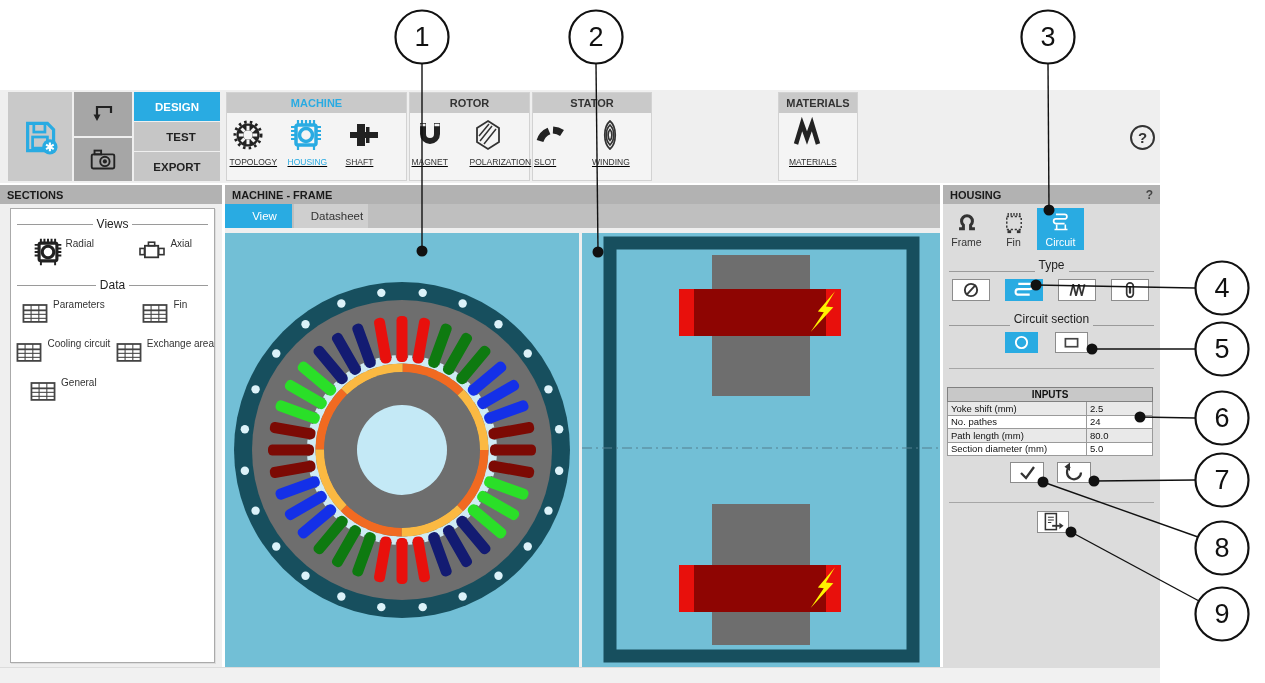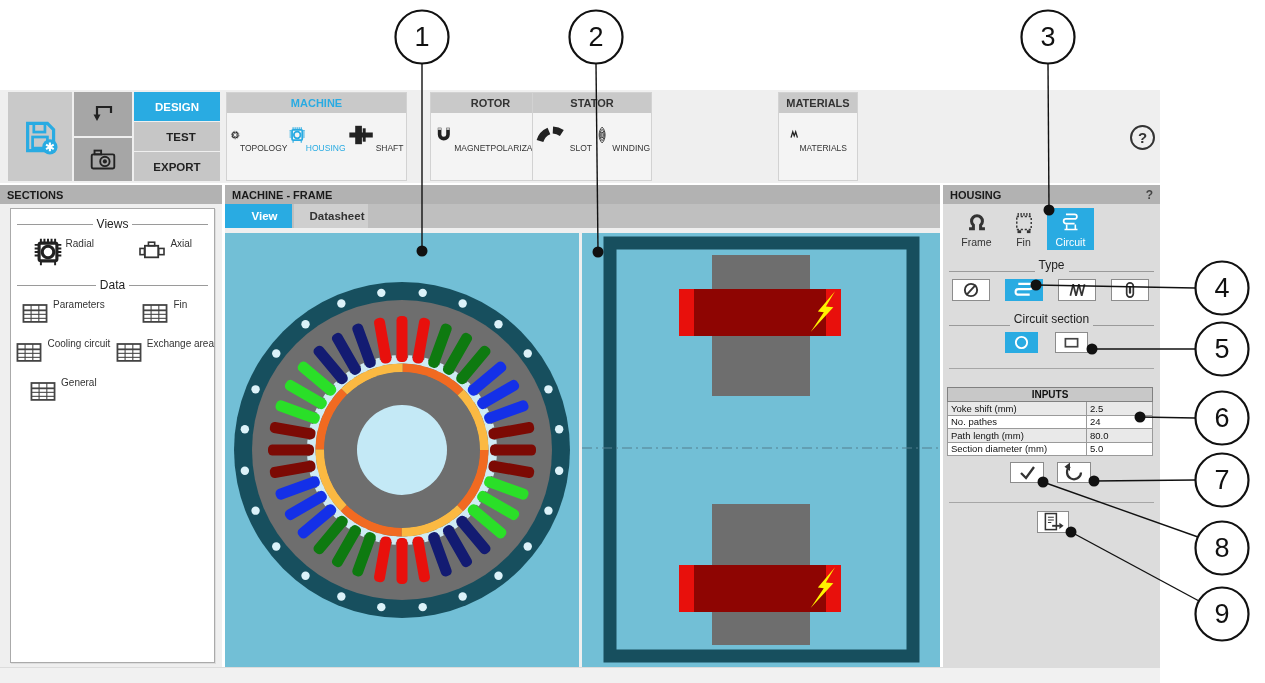--- a/index.html
+++ b/index.html
@@ -15,26 +15,26 @@
   .file-tab { position:absolute; left:134px; width:86px; display:flex; align-items:center; justify-content:center;
               font-size:11.5px; font-weight:bold; color:#222; background:#c6c6c6; cursor:default; }
   .file-tab.active { background:#29abe2; color:#fff; }
   .ft0 { top:2px;  height:29px; } .ft1 { top:32px; height:29px;padding-left:8px; } .ft2 { top:62px; height:29px; }
 
   .rib-group { position:absolute; top:2px; height:89px; background:#f4f4f4; border:1px solid #d2d2d2; }
   .rib-group-label { height:20px; background:#c9c9c9; display:flex; align-items:center; justify-content:center;
                      font-size:11px; font-weight:bold; color:#333; }
   .rib-group-label.active { color:#29abe2; }
   .rib-items { display:flex; justify-content:center; align-items:flex-start; height:68px; padding-top:4px; }
-  .rib-item { width:58px; display:flex; flex-direction:row; align-items:flex-end; cursor:default; }
+  .rib-item { width:58px; display:flex; flex-direction:column; align-items:flex-start; cursor:default;text-decoration:underline; }
   .rib-item svg { width:36px; height:36px; }
   .rib-item .lbl { font-size:8.5px; color:#333; margin-top:4px; white-space:nowrap; }
   .rib-item.active .lbl { color:#29abe2; }
   .rib-item.disabled .lbl { color:#b5b5b5; }
-  .g-machine { left:226px; width:181px; } .g-rotor { left:409px; width:121px;margin-left:21px; }
+  .g-machine { left:226px; width:181px; } .g-rotor { left:409px; width:121px; }
   .g-stator { left:532px; width:120px; } .g-cooling { left:655px; width:121px; }
   .g-materials { left:778px; width:80px; }
   .help-circle { position:absolute; left:1130px; top:35px; width:25px; height:25px; border:2.2px solid #333;
                  border-radius:50%; display:flex; align-items:center; justify-content:center;
                  font-size:15px; font-weight:bold; color:#333; background:#efefef; }
 
   
   .panel-hdr { height:19px; background:#b2b2b2; display:flex; align-items:center; padding:0 7px;
                font-size:11px; font-weight:bold; color:#1a1a1a; }
 
@@ -47,32 +47,32 @@
   .divider span { padding:0 4px; }
   .sec-grid { display:grid; grid-template-columns:1fr 1fr; justify-items:center; row-gap:2px; }
   .sec-item { display:flex; flex-direction:row; cursor:default; padding-top:5px; }
   .sec-item svg { width:36px; height:32px; }
   .sec-item .lbl { font-size:10px; color:#333; margin-top:2px; white-space:nowrap; }
 
   
   .mainp { position:absolute; left:225px; top:185px; width:715px; height:482px; background:#efefef; }
   .tabstrip { position:absolute; left:0; top:19px; width:715px; height:24px; background:#bfbfbf; display:flex; }
   .vtab { height:24px; display:flex; align-items:center; justify-content:center; font-size:11.5px;
-          font-weight:bold; color:#333; background:#cfcfcf; cursor:default;padding-left:12px; }
+          font-weight:normal; color:#333; background:#cfcfcf; cursor:default;padding-left:12px; }
   .vtab.active { background:#29abe2; color:#fff; }
   .view-canvas { position:absolute; top:48px; height:434px; }
   .view-canvas svg { display:block; }
   #radial-wrap { left:0; width:354px; }
   #axial-wrap { left:357px; width:358px; }
 
   
   .housing { position:absolute; left:943px; top:185px; width:217px; height:482px; background:#dcdcdc; }
   .housing .panel-hdr { justify-content:space-between; }
   .hq { font-weight:bold; color:#444; font-size:12px; }
-  .htabs { position:absolute; left:10px; top:23px; display:flex; }
+  .htabs { position:absolute; left:0; top:23px; display:flex; }
   .htab { width:47px; height:42px; display:flex; flex-direction:column; align-items:center; justify-content:flex-end;
           padding-bottom:2px; font-size:10.5px; color:#333; cursor:default; }
   .htab svg { width:26px; height:26px; }
   .htab.active { background:#29abe2; color:#fff; }
   .hdivider { position:absolute; left:6px; right:6px;align-items:flex-end; }
   .opt-row { position:absolute; display:flex; }
   .opt-btn { width:38px; height:22px; background:#fff; border:1.6px solid #8c8c8c; display:flex;
              align-items:center; justify-content:center; cursor:default; }
   .opt-btn.selected { background:#29abe2; border-color:#29abe2; }
   .hsep { position:absolute; left:6px; right:6px; height:1px; background:#a6a6a6; }

